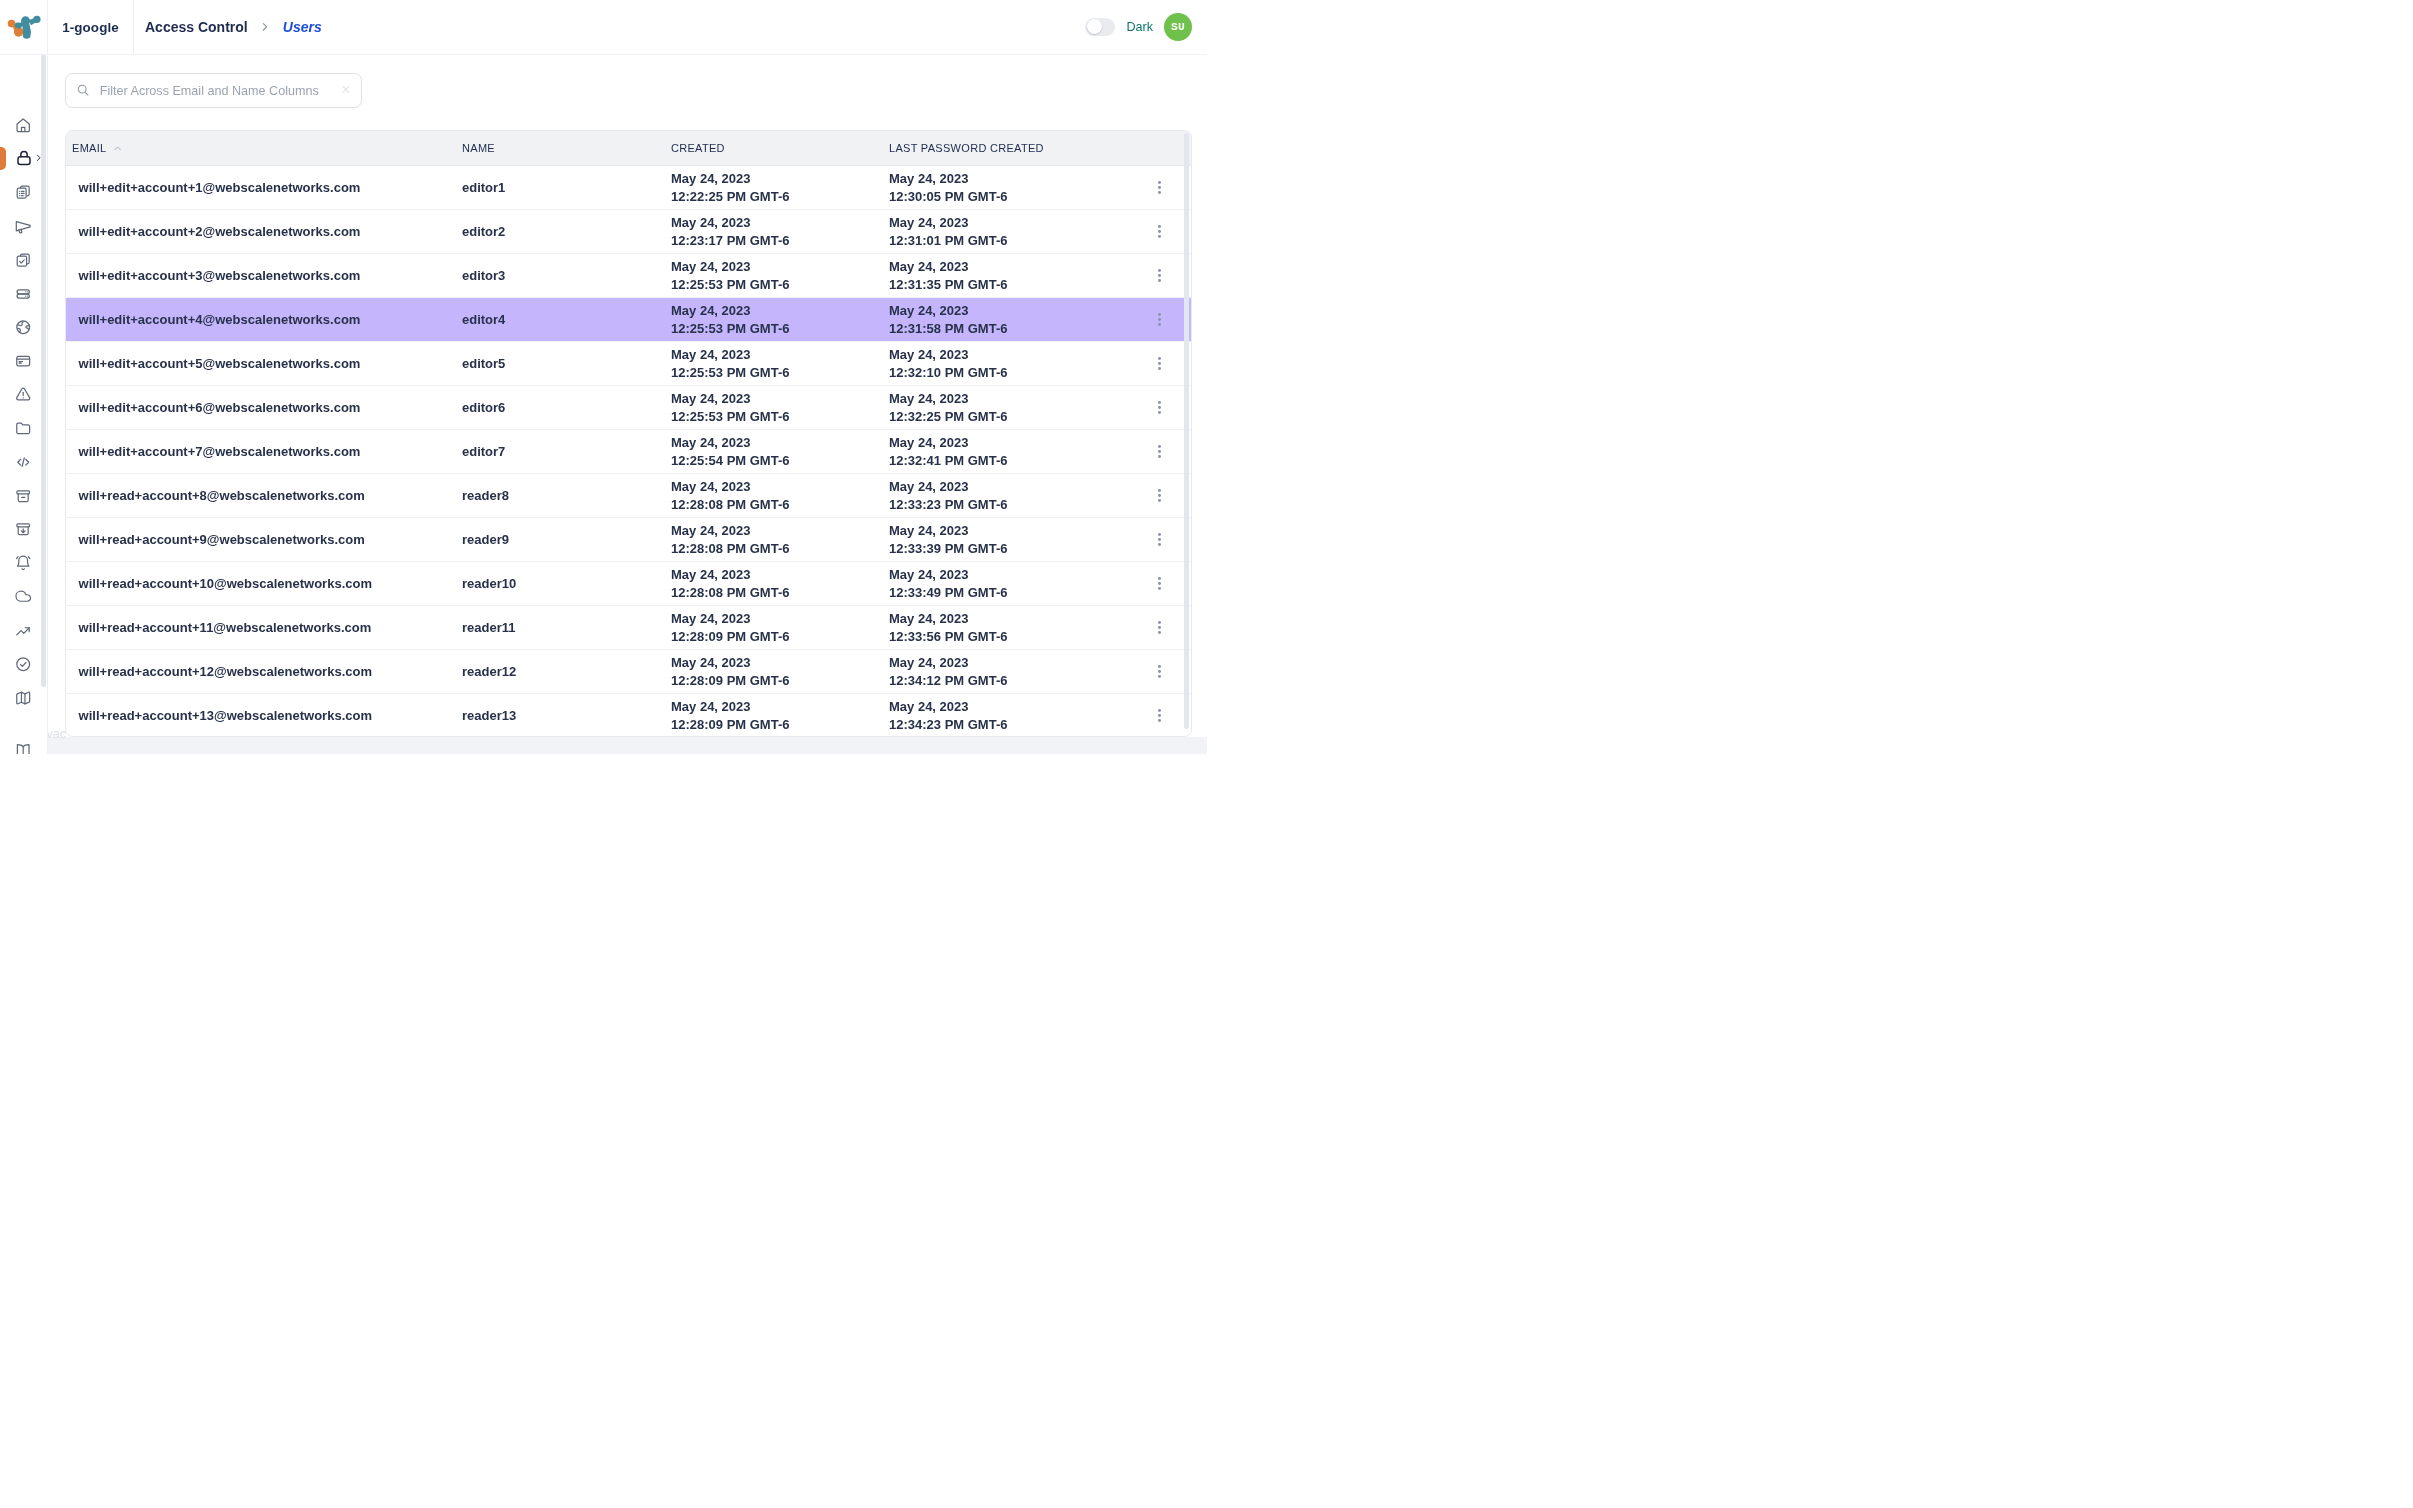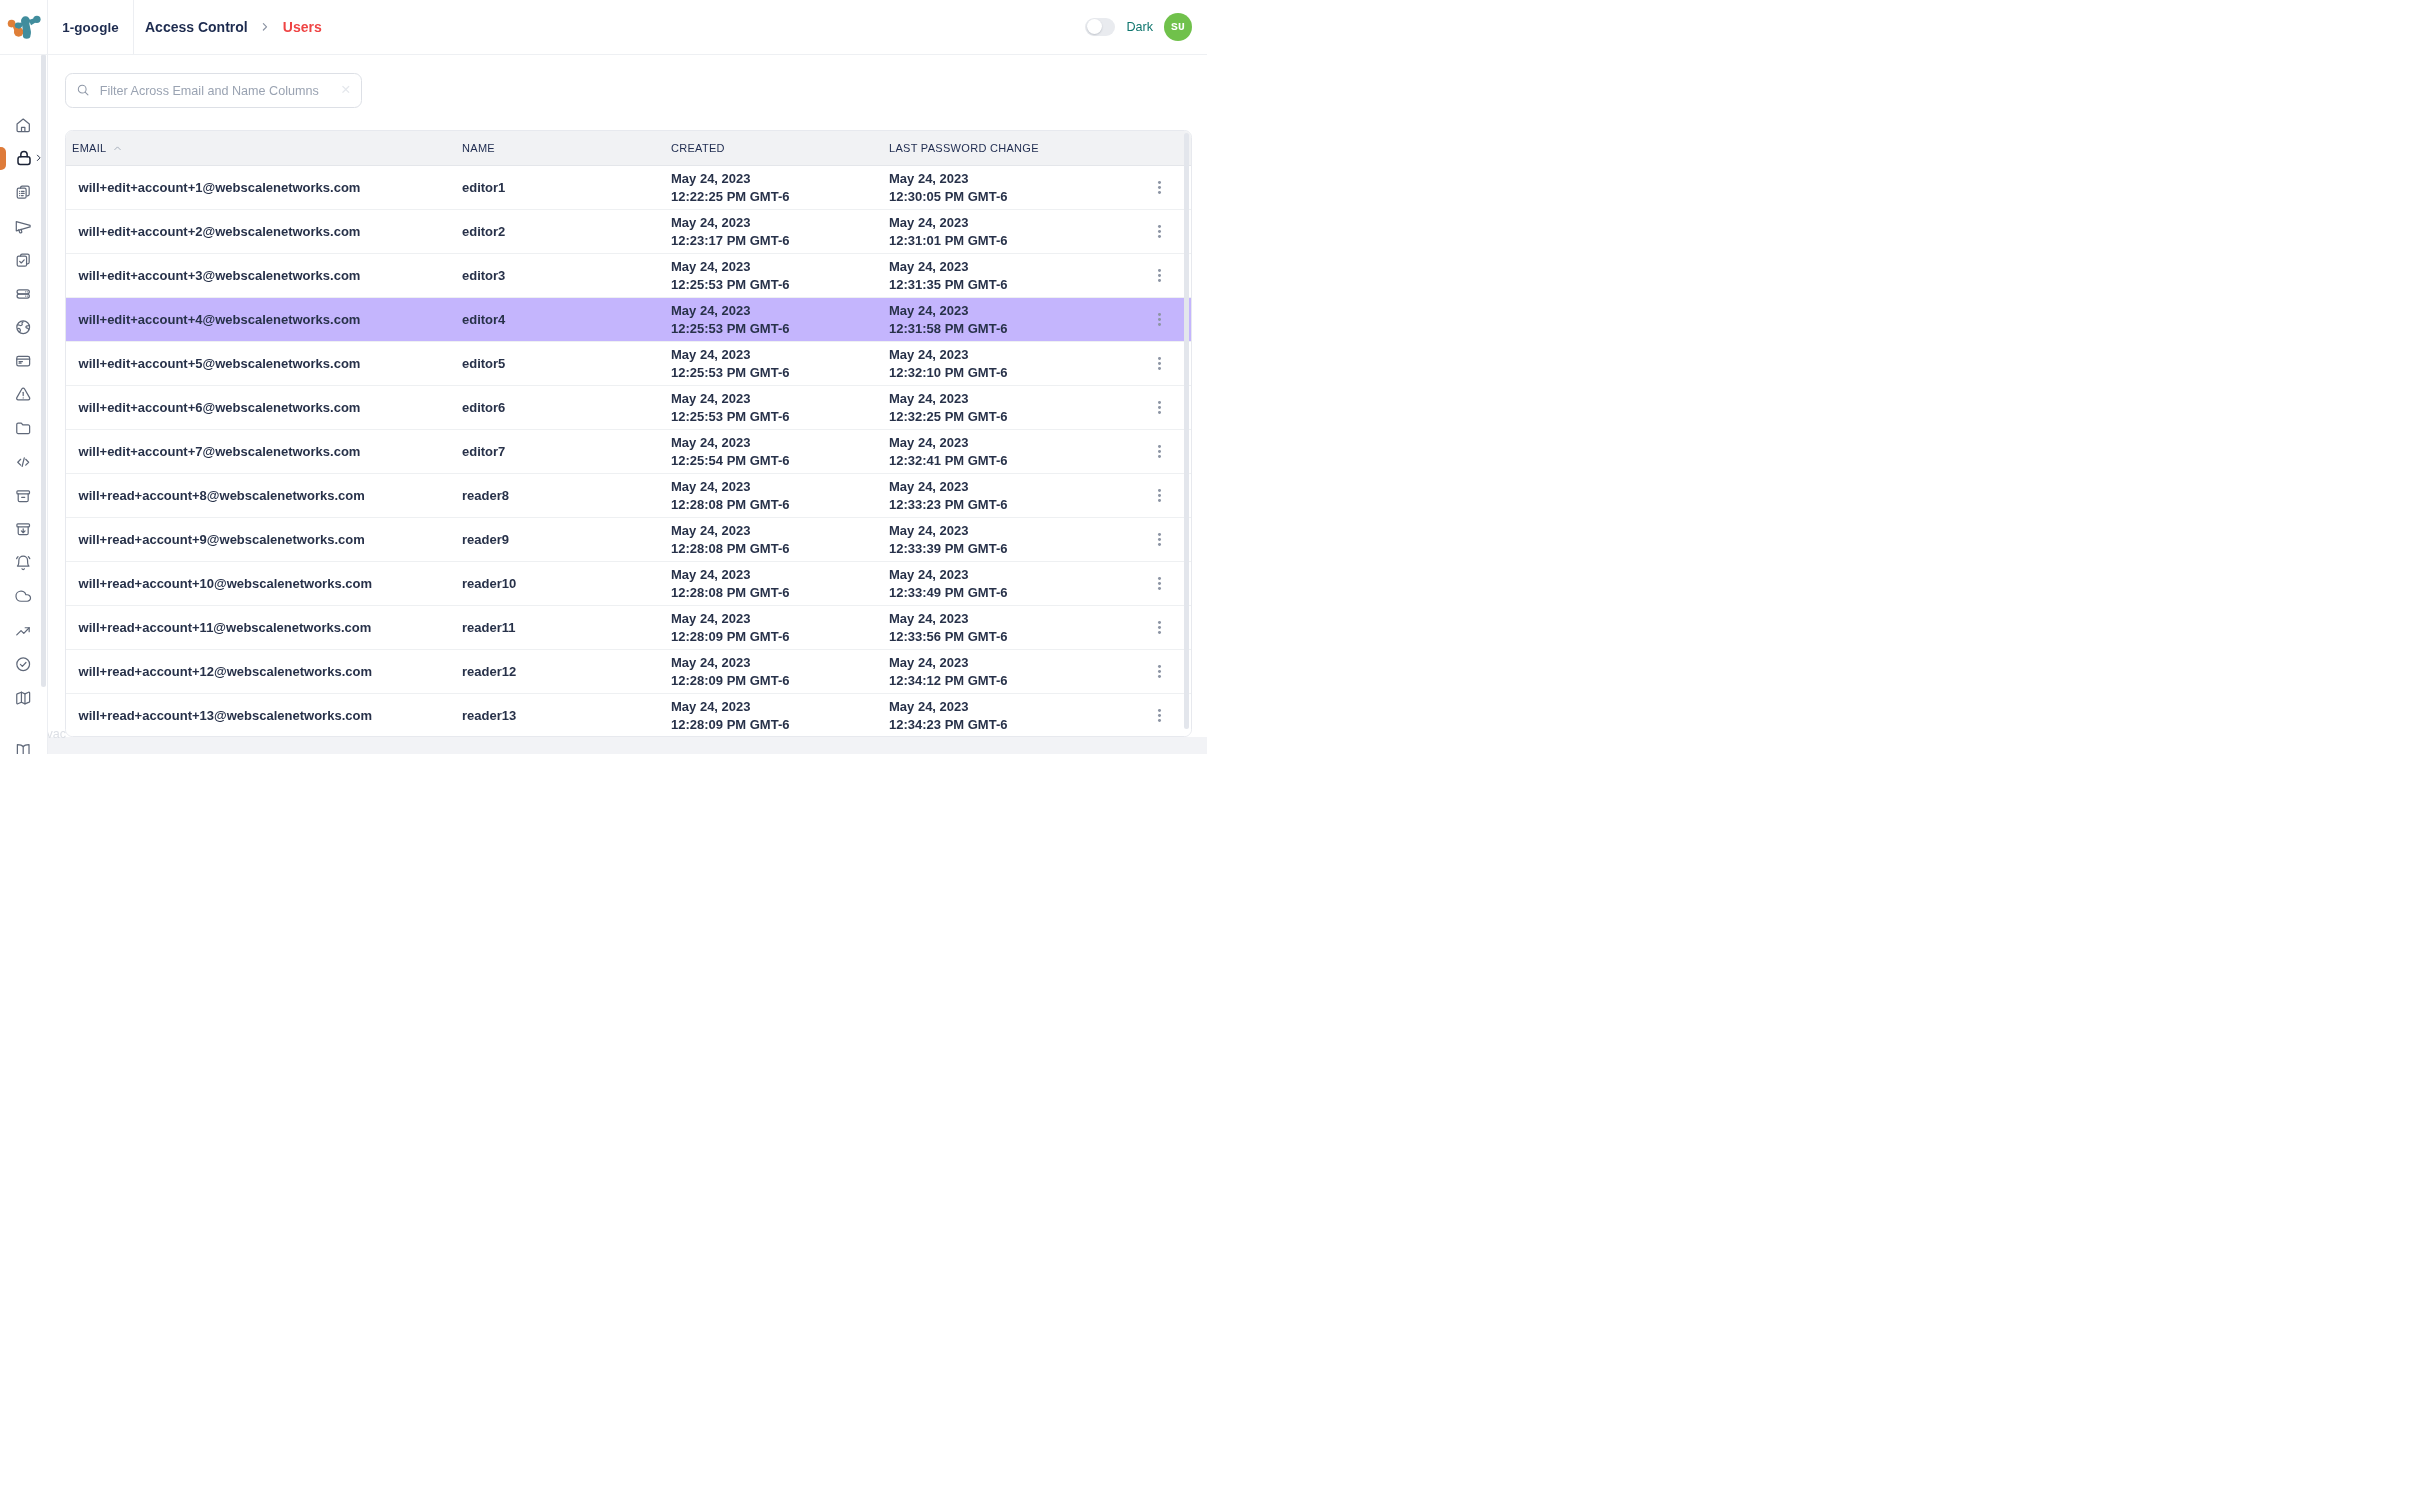--- a/index.html
+++ b/index.html
@@ -88,21 +88,21 @@
   <div class="org-cell">
     <span>1-google</span>
   </div>
   <nav class="breadcrumb">
     <span>Access Control</span>
     <span class="crumb-sep">
       <svg width="11.7" height="11.7" viewBox="0 0 24 24" fill="none" stroke="#8a92a2" stroke-width="2.4" stroke-linecap="round" stroke-linejoin="round">
           <path d="M9 5.5 15.5 12 9 18.5"></path>
         </svg>
     </span>
-    <span class="crumb-page" id="crumb-page" style="color: #ef4444;">Users</span>
+    <span class="crumb-page" id="crumb-page" style="color: #1d4ed8; font-style: italic;">Users</span>
   </nav>
   <div class="topbar-right">
     <div class="toggle">
       <div class="knob"></div>
     </div>
     <span class="toggle-label">Dark</span>
     <div class="avatar" id="avatar" style="background: rgb(112, 193, 75);">
       <span>SU</span>
     </div>
   </div>
@@ -270,21 +270,21 @@
           </svg>
         </span>
       </div>
       <div class="th">
         <span>NAME</span>
       </div>
       <div class="th">
         <span>CREATED</span>
       </div>
       <div class="th">
-        <span>LAST PASSWORD CHANGE</span>
+        <span>LAST PASSWORD CREATED</span>
       </div>
     </div>
   <div id="tbody">
       <div class="trow grid-cols">
         <div class="cell-email">will+edit+account+1@webscalenetworks.com</div>
         <div>editor1</div>
         <div class="cell-date">
           <div>May 24, 2023</div>
           <div>12:22:25 PM GMT-6</div>
         </div>

